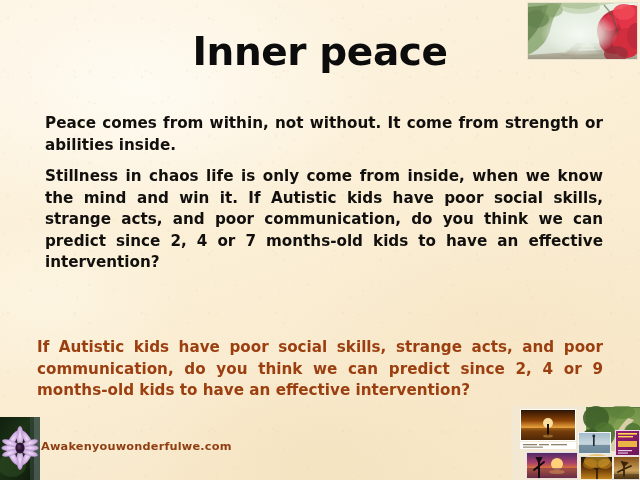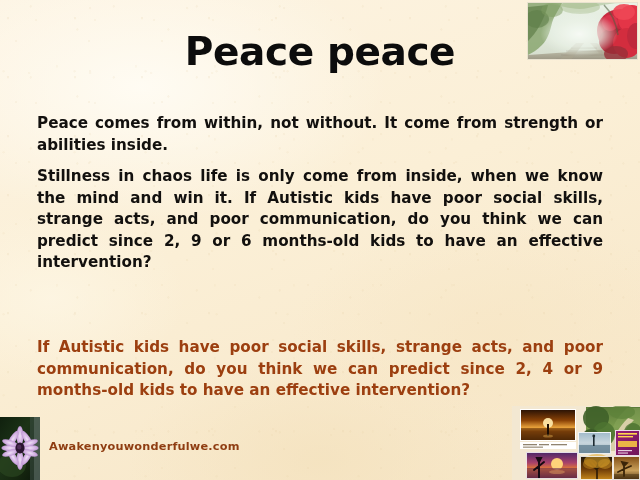--- a/index.html
+++ b/index.html
@@ -67,21 +67,21 @@
 
   
   #body-copy {
     position: absolute;
     left: 37px;
     top: 113px;
     width: 566px;
     z-index: 3;
   }
   .para {
-    margin: 0 0 10px 0;
+    margin: 0 0 10px 8px;
     font-family: "DejaVu Sans", "Liberation Sans", sans-serif;
     font-size: 15.2px;
     font-weight: bold;
     line-height: 1.42;
     color: #12100e;
     text-align: justify;
     -webkit-hyphens: none;
     hyphens: none;
   }
   .para:last-child { margin-bottom: 0; }
@@ -95,21 +95,21 @@
     z-index: 3;
   }
   #highlight-copy .para {
     color: #9c3f10;
     margin: 0;
   }
 
   
   #brand-line {
     position: absolute;
-    left: 49px;
+    left: 41px;
     top: 440px;
     font-family: "DejaVu Sans", "Liberation Sans", sans-serif;
     font-size: 11.3px;
     font-weight: bold;
     letter-spacing: 0.2px;
     color: #8f3d12;
     z-index: 5;
   }
 
   
@@ -146,25 +146,25 @@
     background: #f3e8d2;
   }
 
   svg { display: block; }
 </style>
 </head>
 <body>
 
 <div id="slide">
 
-  <div id="title">Peace peace</div>
+  <div id="title">Inner peace</div>
 
   <div id="body-copy">
     <p class="para">Peace comes from within, not without. It come from strength or abilities inside.</p>
-    <p class="para">Stillness in chaos life is only come from inside, when we know the mind and win it. If Autistic kids have poor social skills, strange acts, and poor communication, do you think we can predict since 2, 9 or 6 months-old kids to have an effective intervention?</p>
+    <p class="para">Stillness in chaos life is only come from inside, when we know the mind and win it. If Autistic kids have poor social skills, strange acts, and poor communication, do you think we can predict since 2, 4 or 7 months-old kids to have an effective intervention?</p>
   </div>
 
   <div id="highlight-copy">
     <p class="para">If Autistic kids have poor social skills, strange acts, and poor communication, do you think we can predict since 2, 4 or 9 months-old kids to have an effective intervention?</p>
   </div>
 
   <div id="brand-line">Awakenyouwonderfulwe.com</div>
 
   <div id="photo-misty-road" class="photo">
     <svg width="111" height="58" viewBox="0 0 111 58" preserveAspectRatio="none">

